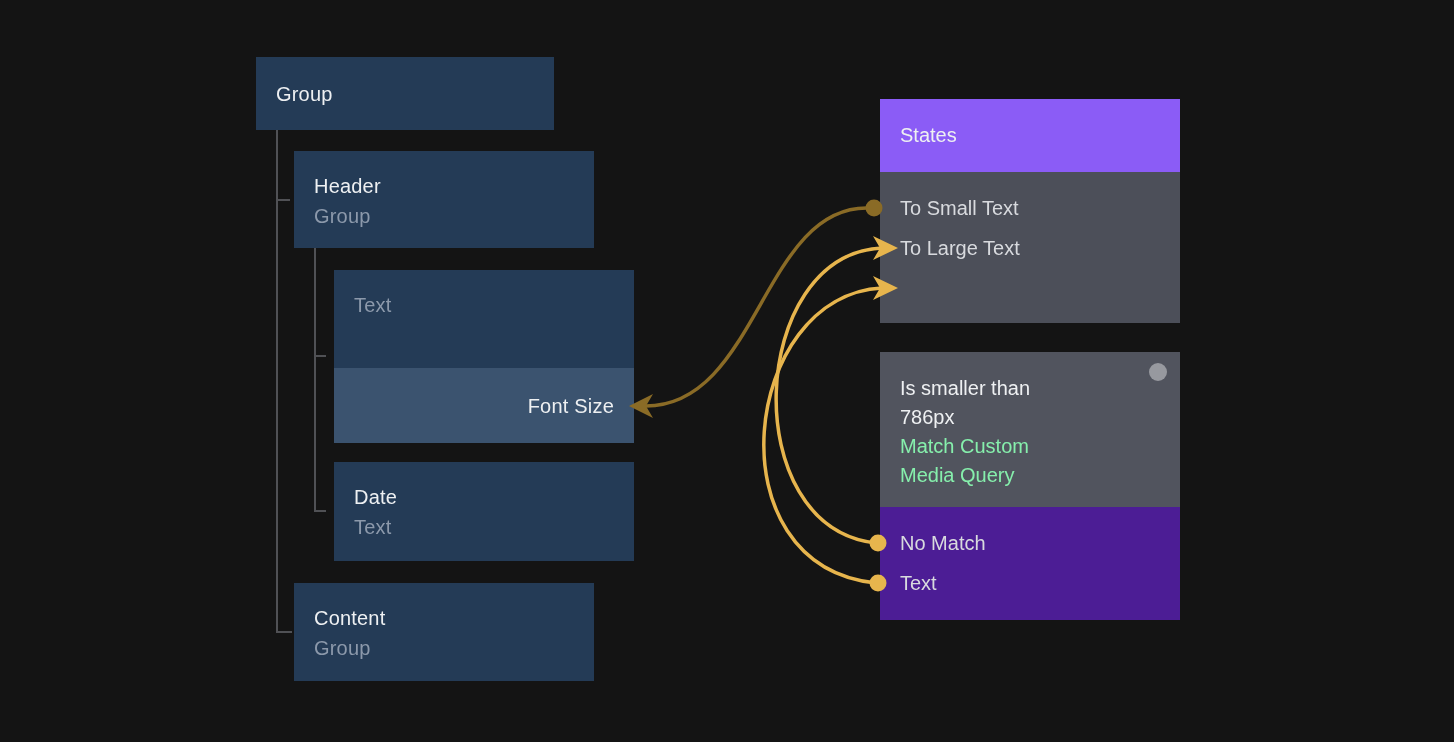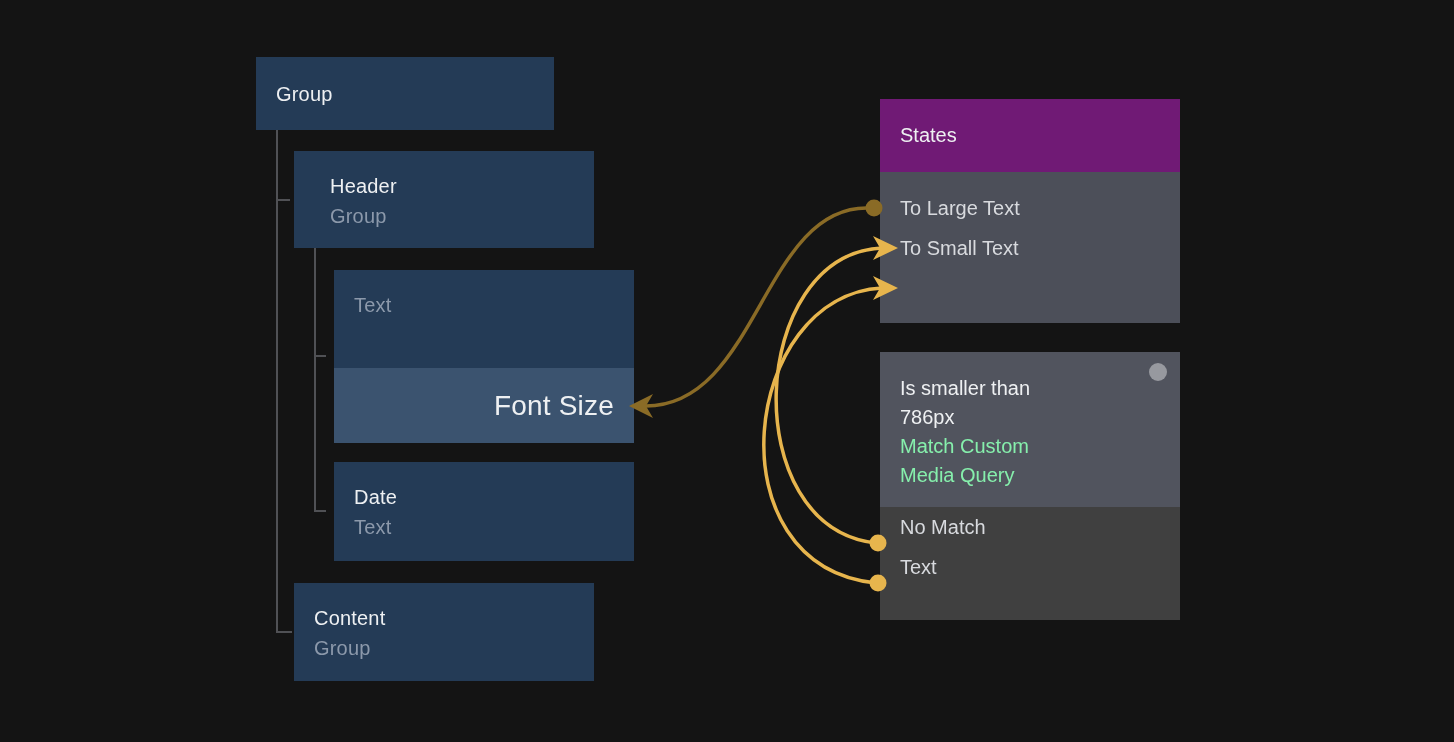--- a/index.html
+++ b/index.html
@@ -35,55 +35,55 @@
 
   .prop-row {
     position: absolute;
     left: 0; right: 0;
     background: #3b536f;
     display: flex;
     align-items: center;
     justify-content: flex-end;
     padding-right: 20px;
     color: #eef0f2;
-    font-size: 28px;
+    font-size: 20px;
   }
 
   
   .tline {
     position: absolute;
     background: #505155;
   }
 
   
   .panel { position: absolute; width: 300px; font-size: 20px; }
   .panel-header {
     display: flex;
     align-items: center;
     padding-left: 20px;
     color: #eef0f2;
   }
-  .states-header { background: #701a75; height: 73px; }
+  .states-header { background: #8b5cf6; height: 73px; }
   .states-body { background: #4c4f59; height: 151px; padding-top: 16px; }
   .panel-item {
     height: 40px;
     line-height: 40px;
     padding-left: 20px;
     color: #d8dade;
   }
   .media-header {
     position: relative;
     background: #51545e;
     height: 155px;
     padding: 22px 20px 0 20px;
     line-height: 29px;
   }
   .media-title { color: #eef0f2; max-width: 175px; }
   .media-subtitle { color: #86efac; max-width: 175px; }
-  .media-body { background: #404040; height: 113px; }
+  .media-body { background: #4c1d95; height: 113px; padding-top: 16px; }
   .corner-dot {
     position: absolute;
     top: 11px;
     right: 13px;
     width: 18px;
     height: 18px;
     border-radius: 50%;
     background: #97999f;
   }
 
@@ -105,21 +105,21 @@
   <div class="tline" style="left:276px; top:199px; width:14px; height:1.5px;"></div>
   <div class="tline" style="left:276px; top:631px; width:16px; height:1.5px;"></div>
   <div class="tline" style="left:314px; top:248px; width:1.5px; height:263px;"></div>
   <div class="tline" style="left:314px; top:355px; width:12px; height:1.5px;"></div>
   <div class="tline" style="left:314px; top:510px; width:12px; height:1.5px;"></div>
 
   <div class="node single-line" style="left:256px; top:57px; width:298px; height:73px;">
     <span class="title">Group</span>
   </div>
 
-  <div class="node" style="left:294px; top:151px; width:300px; height:97px;padding-left:16px;">
+  <div class="node" style="left:294px; top:151px; width:300px; height:97px;">
     <div class="pad">
       <div class="title">Header</div>
       <div class="subtitle">Group</div>
     </div>
   </div>
 
   <div class="node" style="left:334px; top:270px; width:300px; height:173px;">
     <div class="pad">
       <div class="subtitle">Text</div>
     </div>
@@ -140,22 +140,22 @@
       <div class="title">Content</div>
       <div class="subtitle">Group</div>
     </div>
   </div>
 
   <div class="panel" style="left:880px; top:99px;">
     <div class="panel-header states-header">
       <span>States</span>
     </div>
     <div class="states-body">
+      <div class="panel-item">To Small Text</div>
       <div class="panel-item">To Large Text</div>
-      <div class="panel-item">To Small Text</div>
     </div>
   </div>
 
   <div class="panel" style="left:880px; top:352px;">
     <div class="media-header">
       <div class="media-title">Is smaller than 786px</div>
       <div class="media-subtitle">Match Custom Media Query</div>
       <div class="corner-dot"></div>
     </div>
     <div class="media-body">

